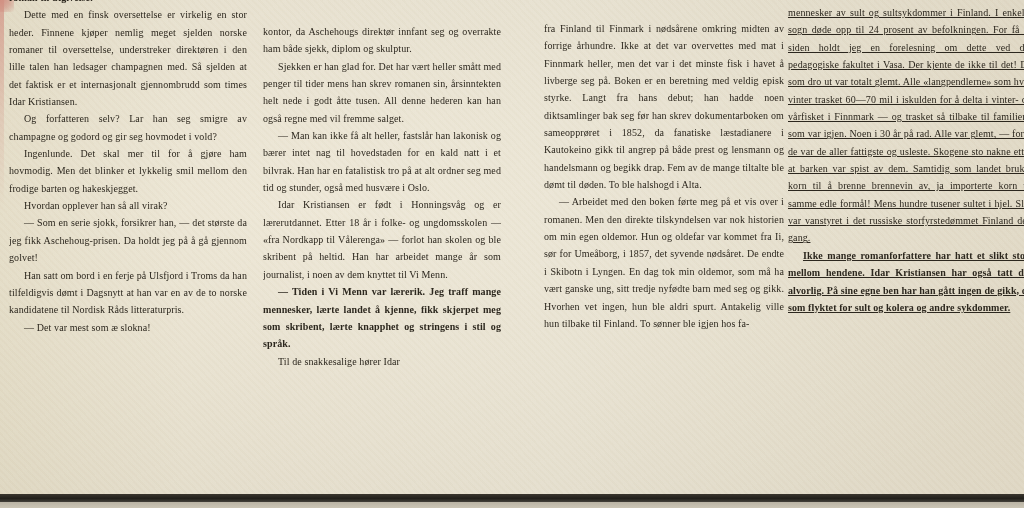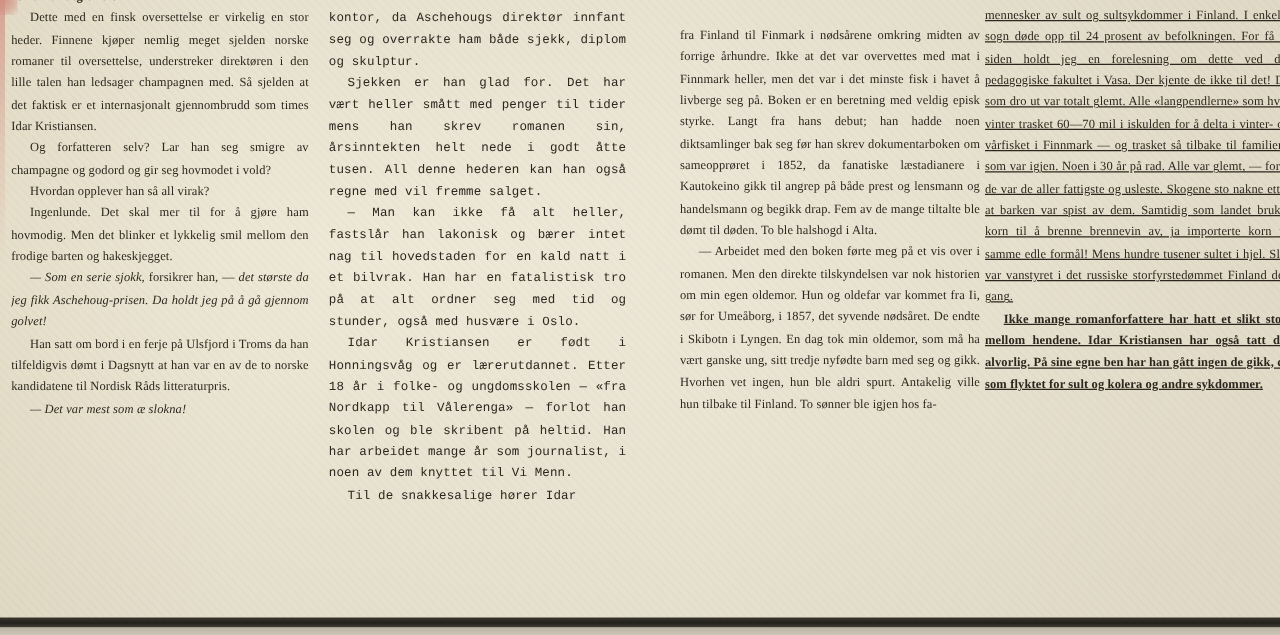--- a/index.html
+++ b/index.html
@@ -16,28 +16,28 @@
       linear-gradient(90deg,#e7dfc8 0%, #ece5d2 18%, #ede7d5 55%, #e9e1cd 100%);
   }
   .column{
     position:absolute;top:0;bottom:14px;overflow:hidden;
     text-align:justify;
     color:#2c271e;
     font-size:10px;line-height:17.35px;
     letter-spacing:0.1px;
   }
   .col-0{left:9px;   width:238px; padding-top:0;}
-  .col-1{left:263px; width:238px; padding-top:7px;font-family:Liberation Mono, monospace;}
+  .col-1{left:263px; width:238px; padding-top:23px;}
   .col-2{left:544px; width:240px; padding-top:20px;}
   .col-3{left:788px; width:244px; padding-top:4px;text-decoration:underline;}
   .para{margin:0;text-indent:15px;}
   .para.noindent{text-indent:0;}
   .para.clipped{margin-top:-11px;}
   .run-bold{font-weight:bold;}
-  .run-italic{font-style:italic;}
+  .run-italic{}
   .run-normal{font-weight:normal;font-style:normal;}
   .bottom-rule{
     position:absolute;left:0;right:0;top:494px;height:8px;
     background:linear-gradient(180deg,#3a362e 0%,#22201b 55%,#44413a 100%);
   }
   .bottom-strip{
     position:absolute;left:0;right:0;top:502px;height:6px;
     background:linear-gradient(180deg,#b9b3a4,#ccc6b6);
   }
   .edge-artifact-corner{
@@ -53,31 +53,32 @@
 <body>
 
 <div class="page">
   <div class="edge-artifact-corner"></div>
   <div class="edge-artifact-strip"></div>
 
   <div class="column col-0">
       <p class="para noindent clipped"><span class="run-bold">roman til utgivelse.</span></p>
       <p class="para"><span class="run-normal">Dette med en finsk oversettelse er virkelig en stor heder. Finnene kjøper nemlig meget sjelden norske romaner til oversettelse, understreker direktøren i den lille talen han ledsager champagnen med. Så sjelden at det faktisk er et internasjonalt gjennombrudd som times Idar Kristiansen.</span></p>
       <p class="para"><span class="run-normal">Og forfatteren selv? Lar han seg smigre av champagne og godord og gir seg hovmodet i vold?</span></p>
+      <p class="para"><span class="run-normal">Ingenlunde. Det skal mer til for å gjøre ham hovmodig. Men det blinker et lykkelig smil mellom den frodige barten og hakeskjegget.</span></p>
       <p class="para"><span class="run-normal">Hvordan opplever han så all virak?</span></p>
-      <p class="para"><span class="run-normal">Ingenlunde. Det skal mer til for å gjøre ham hovmodig. Men det blinker et lykkelig smil mellom den frodige barten og hakeskjegget.</span></p>
       <p class="para"><span class="run-italic">— Som en serie sjokk,</span><span class="run-normal"> forsikrer han, — </span><span class="run-italic">det største da jeg fikk Aschehoug-prisen. Da holdt jeg på å gå gjennom golvet!</span></p>
       <p class="para"><span class="run-normal">Han satt om bord i en ferje på Ulsfjord i Troms da han tilfeldigvis dømt i Dagsnytt at han var en av de to norske kandidatene til Nordisk Råds litteraturpris.</span></p>
       <p class="para"><span class="run-italic">— Det var mest som æ slokna!</span></p>
     </div>
   <div class="column col-1">
       <p class="para noindent"><span class="run-normal">kontor, da Aschehougs direktør innfant seg og overrakte ham både sjekk, diplom og skulptur.</span></p>
       <p class="para"><span class="run-normal">Sjekken er han glad for. Det har vært heller smått med penger til tider mens han skrev romanen sin, årsinntekten helt nede i godt åtte tusen. All denne hederen kan han også regne med vil fremme salget.</span></p>
       <p class="para"><span class="run-normal">— Man kan ikke få alt heller, fastslår han lakonisk og bærer intet nag til hovedstaden for en kald natt i et bilvrak. Han har en fatalistisk tro på at alt ordner seg med tid og stunder, også med husvære i Oslo.</span></p>
       <p class="para"><span class="run-normal">Idar Kristiansen er født i Honningsvåg og er lærerutdannet. Etter 18 år i folke- og ungdomsskolen — «fra Nordkapp til Vålerenga» — forlot han skolen og ble skribent på heltid. Han har arbeidet mange år som journalist, i noen av dem knyttet til Vi Menn.</span></p>
+      <p class="para"><span class="run-bold">— Tiden i Vi Menn var lærerik. Jeg traff mange mennesker, lærte landet å kjenne, fikk skjerpet meg som skribent, lærte knapphet og stringens i stil og språk.</span></p>
       <p class="para"><span class="run-normal">Til de snakkesalige hører Idar</span></p>
     </div>
   <div class="column col-2">
       <p class="para noindent"><span class="run-normal">fra Finland til Finmark i nødsårene omkring midten av forrige århundre. Ikke at det var overvettes med mat i Finnmark heller, men det var i det minste fisk i havet å livberge seg på. Boken er en beretning med veldig episk styrke. Langt fra hans debut; han hadde noen diktsamlinger bak seg før han skrev dokumentarboken om sameopprøret i 1852, da fanatiske læstadianere i Kautokeino gikk til angrep på både prest og lensmann og handelsmann og begikk drap. Fem av de mange tiltalte ble dømt til døden. To ble halshogd i Alta.</span></p>
       <p class="para"><span class="run-normal">— Arbeidet med den boken førte meg på et vis over i romanen. Men den direkte tilskyndelsen var nok historien om min egen oldemor. Hun og oldefar var kommet fra Ii, sør for Umeåborg, i 1857, det syvende nødsåret. De endte i Skibotn i Lyngen. En dag tok min oldemor, som må ha vært ganske ung, sitt tredje nyfødte barn med seg og gikk. Hvorhen vet ingen, hun ble aldri spurt. Antakelig ville hun tilbake til Finland. To sønner ble igjen hos fa-</span></p>
     </div>
   <div class="column col-3">
       <p class="para noindent"><span class="run-normal">mennesker av sult og sultsykdommer i Finland. I enkelte sogn døde opp til 24 prosent av befolkningen. For få år siden holdt jeg en forelesning om dette ved det pedagogiske fakultet i Vasa. Der kjente de ikke til det! De som dro ut var totalt glemt. Alle «langpendlerne» som hver vinter trasket 60—70 mil i iskulden for å delta i vinter- og vårfisket i Finnmark — og trasket så tilbake til familiene som var igjen. Noen i 30 år på rad. Alle var glemt, — fordi de var de aller fattigste og usleste. Skogene sto nakne etter at barken var spist av dem. Samtidig som landet brukte korn til å brenne brennevin av, ja importerte korn til samme edle formål! Mens hundre tusener sultet i hjel. Slik var vanstyret i det russiske storfyrstedømmet Finland den gang.</span></p>
       <p class="para"><span class="run-bold">Ikke mange romanforfattere har hatt et slikt stoff mellom hendene. Idar Kristiansen har også tatt det alvorlig. På sine egne ben har han gått ingen de gikk, de som flyktet for sult og kolera og andre sykdommer.</span></p>
     </div>

